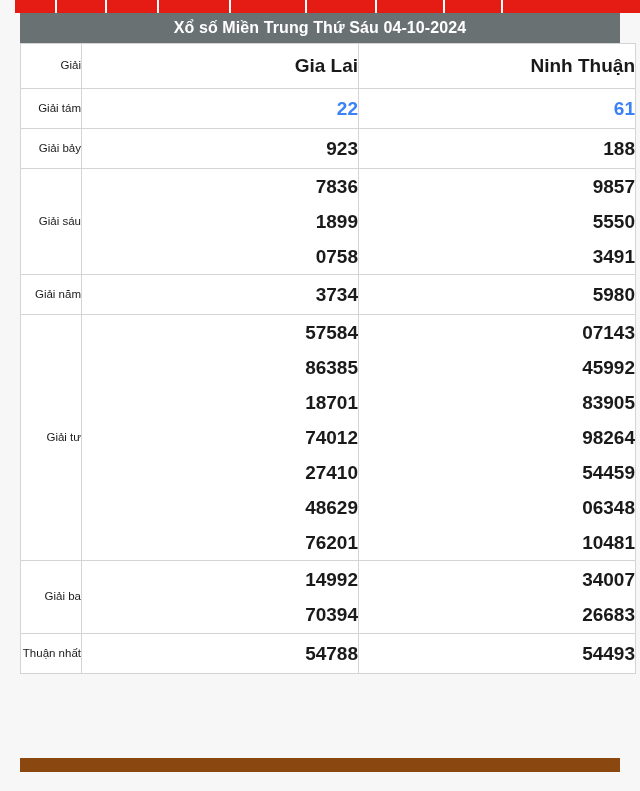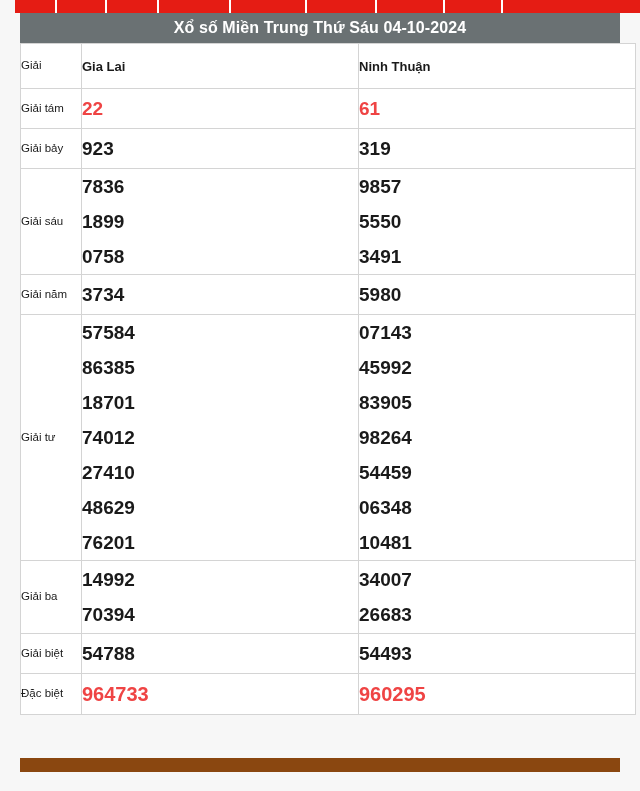--- a/index.html
+++ b/index.html
@@ -71,52 +71,52 @@
   }
 
   table.results {
     width: 600px;
     border-collapse: collapse;
     background: #ffffff;
     table-layout: fixed;
   }
   table.results td {
     border: 1px solid #d4d4d4;
-    text-align: left;
+    text-align: right;
     vertical-align: middle;
     color: #1a1a1a;
     padding: 0;
   }
   col.c-label { width: 61px; }
   col.c-prov  { width: 277px; }
 
   td.label {
     font-size: 11.5px;
     font-weight: normal;
     color: #222222;
     line-height: 1.35;
   }
   td.prov-head {
-    font-size: 13px;
+    font-size: 19px;
     font-weight: bold;
     color: #111111;
     height: 44px;
   }
   td.nums {
     font-size: 19px;
     font-weight: bold;
     color: #111111;
     line-height: 1.0;
   }
   td.nums .n {
     display: block;
     padding: 8px 0 8px 0;
   }
   td.nums.accent {
-    color: #ef4444;
+    color: #3b82f6;
   }
   td.nums.special {
     font-size: 20px;
   }
 
   
   tr.r-head td     { height: 44px; }
   tr.r-tam td      { height: 39px; }
   tr.r-bay td      { height: 39px; }
   tr.r-sau td      { height: 104px; }
@@ -178,21 +178,21 @@
             <td class="nums accent">
               <span class="n">61</span>
             </td>
           </tr>
           <tr class="r-bay">
             <td class="label">Giải bảy</td>
             <td class="nums">
               <span class="n">923</span>
             </td>
             <td class="nums">
-              <span class="n">319</span>
+              <span class="n">188</span>
             </td>
           </tr>
           <tr class="r-sau">
             <td class="label">Giải sáu</td>
             <td class="nums">
               <span class="n">7836</span>
               <span class="n">1899</span>
               <span class="n">0758</span>
             </td>
             <td class="nums">
@@ -236,35 +236,26 @@
             <td class="nums">
               <span class="n">14992</span>
               <span class="n">70394</span>
             </td>
             <td class="nums">
               <span class="n">34007</span>
               <span class="n">26683</span>
             </td>
           </tr>
           <tr class="r-nhat">
-            <td class="label">Giải biệt</td>
+            <td class="label">Thuận nhất</td>
             <td class="nums">
               <span class="n">54788</span>
             </td>
             <td class="nums">
               <span class="n">54493</span>
-            </td>
-          </tr>
-          <tr class="r-dacbiet">
-            <td class="label">Đặc biệt</td>
-            <td class="nums accent special">
-              <span class="n">964733</span>
-            </td>
-            <td class="nums accent special">
-              <span class="n">960295</span>
             </td>
           </tr>
         </tbody>
     </table>
 
   </div>
 
   <div class="bottom-bar" id="bottom-bar" style="top: 745px;"></div>
 
 </div>

